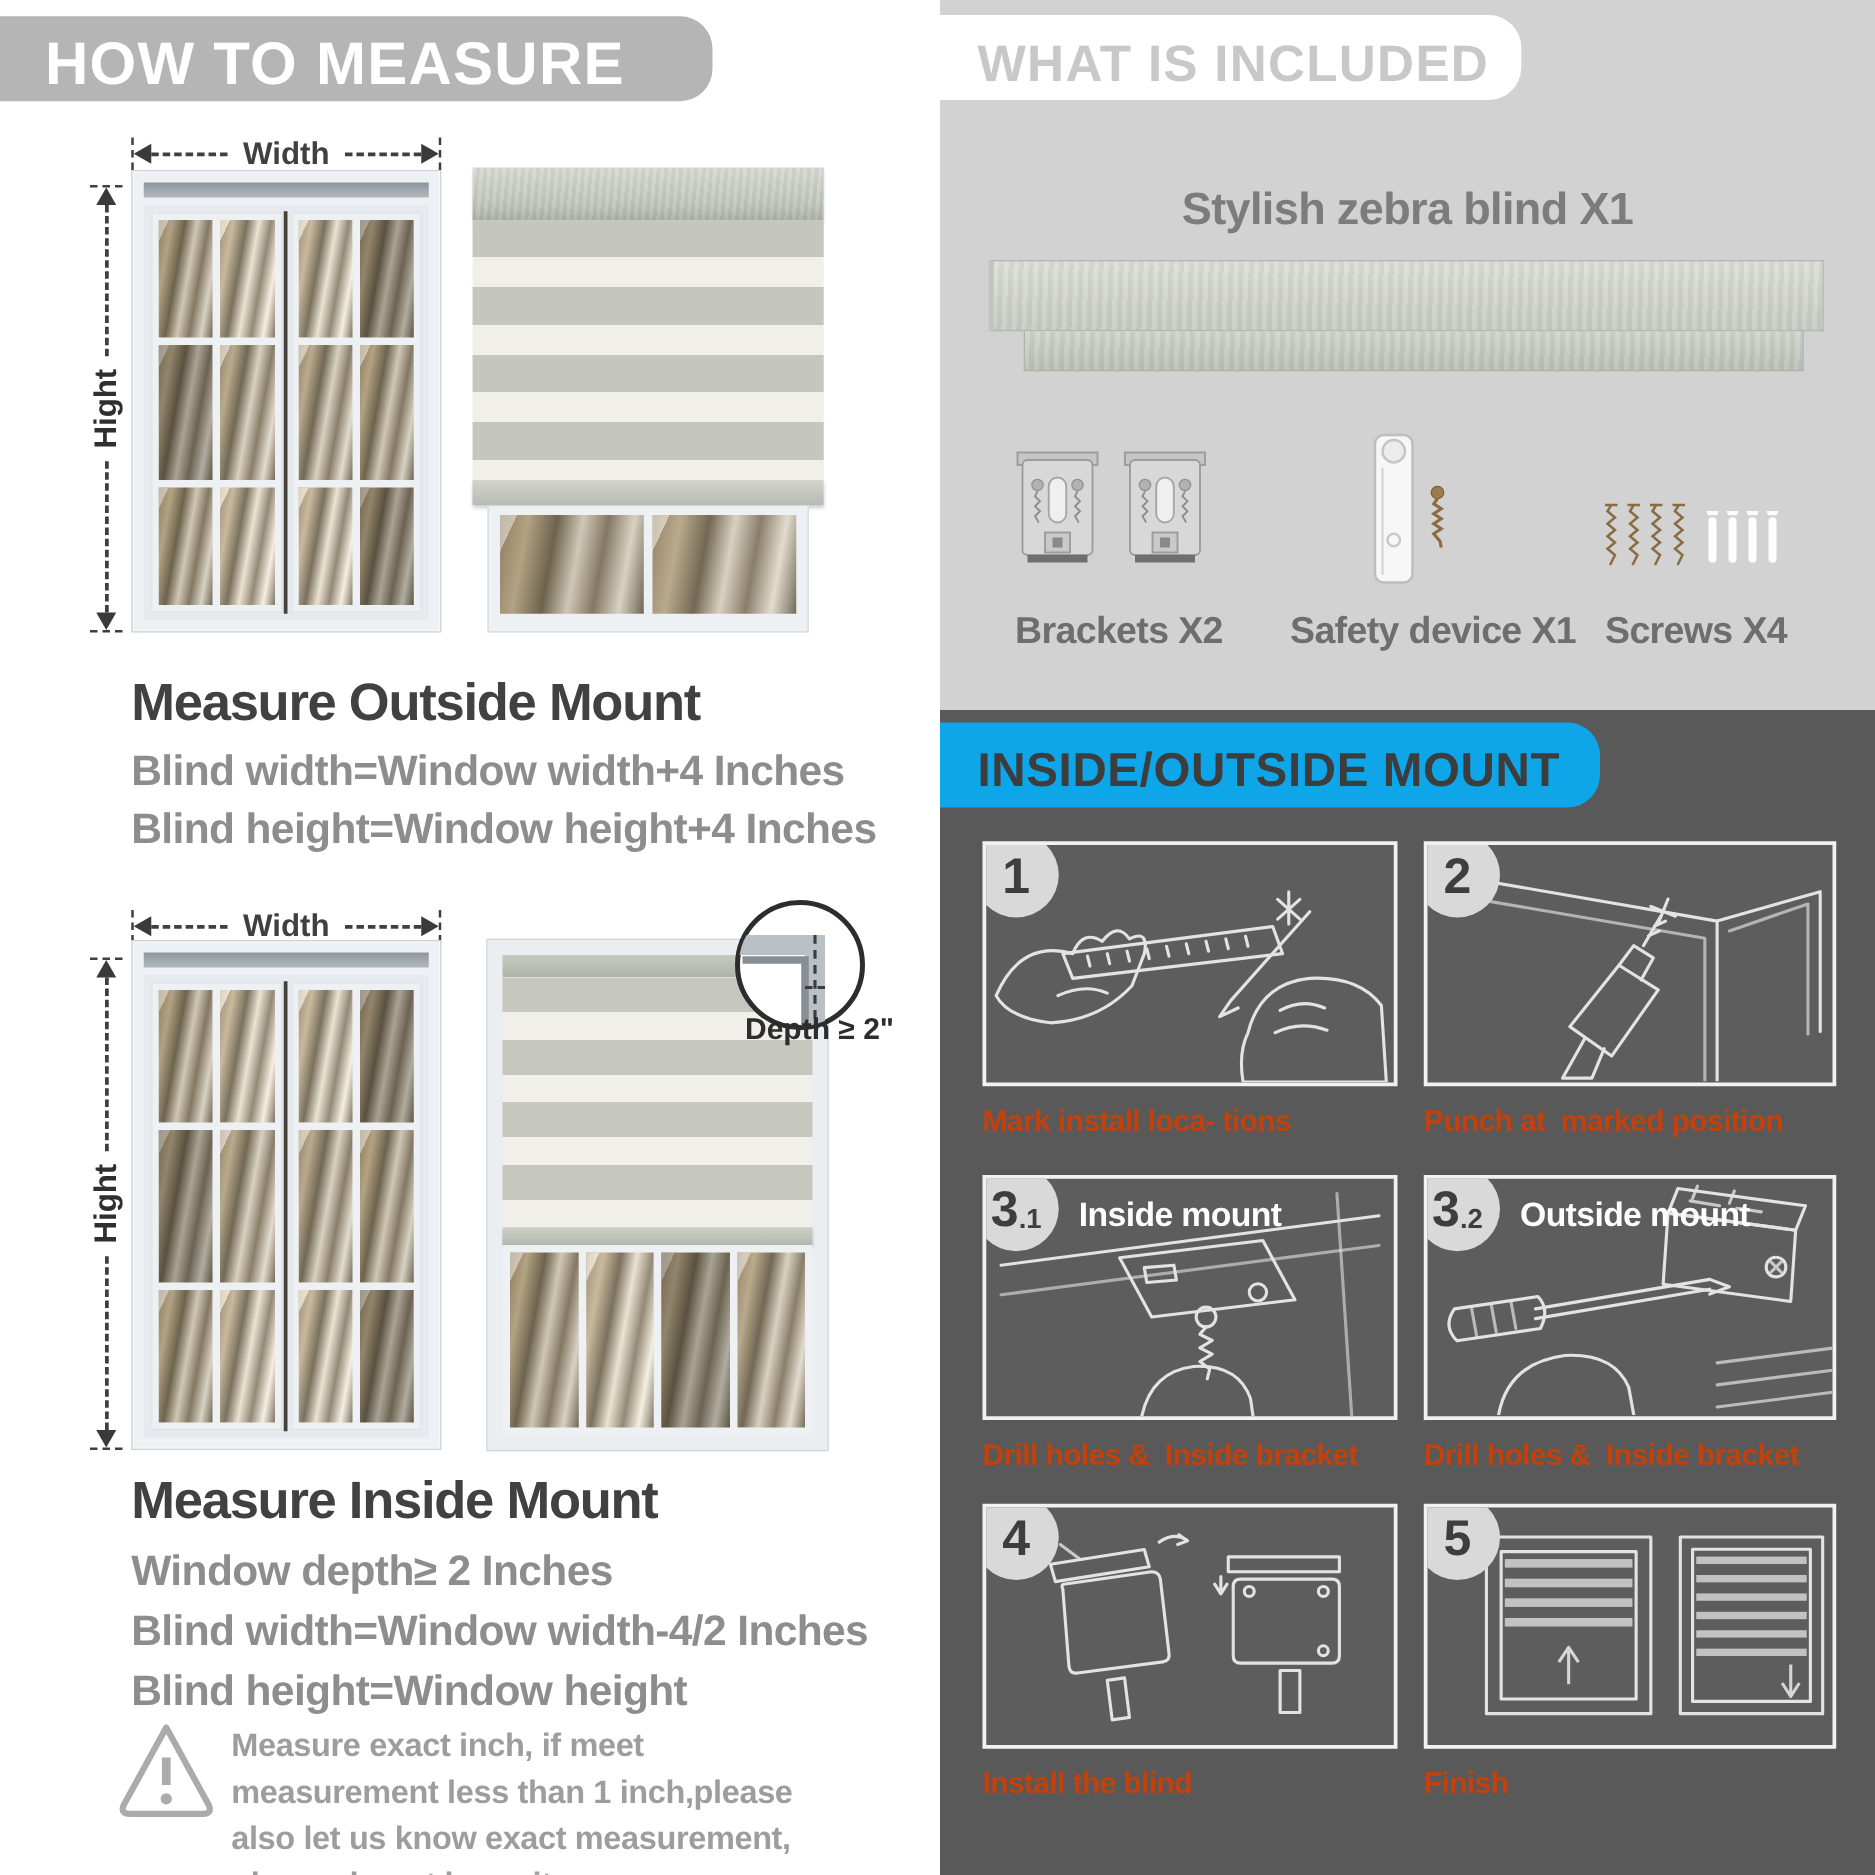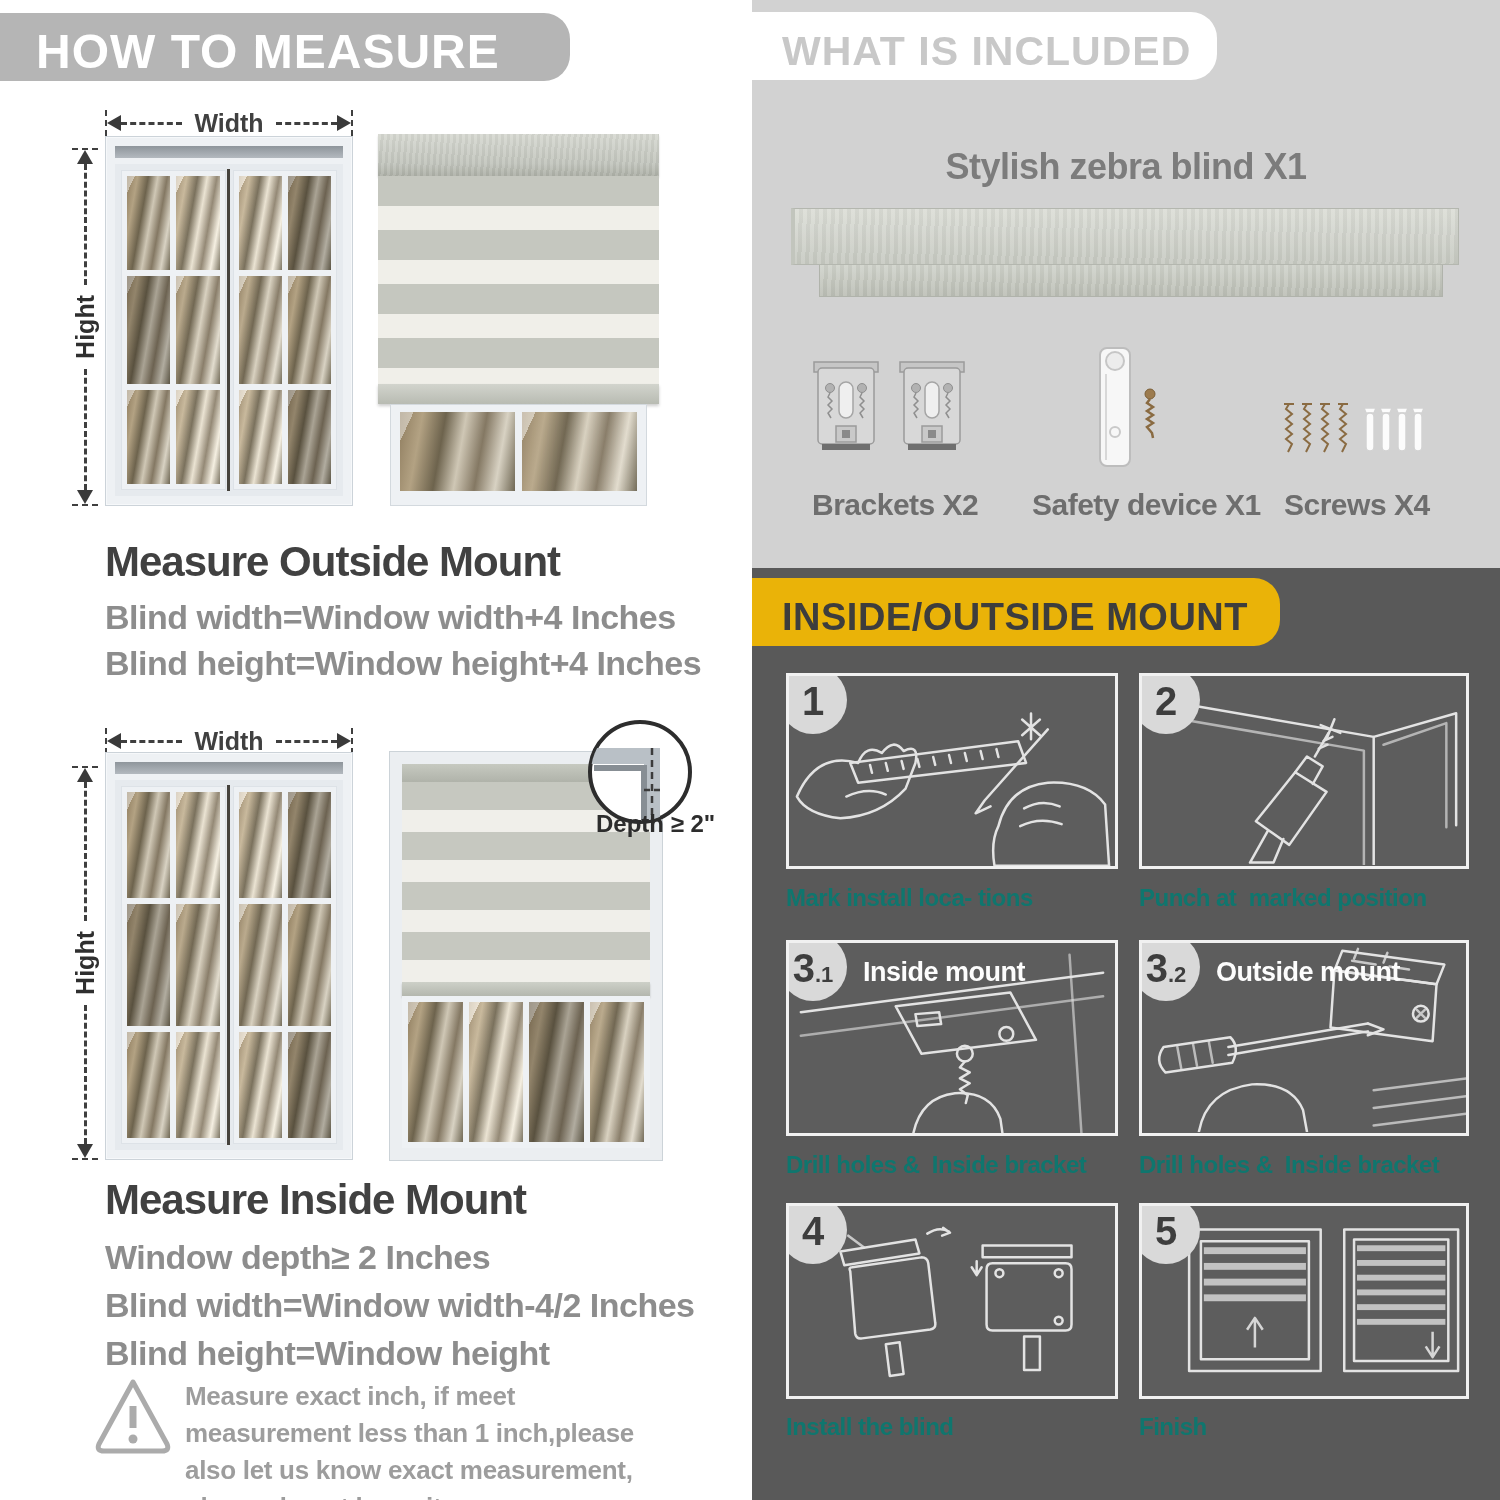--- a/index.html
+++ b/index.html
@@ -7,21 +7,21 @@
   body { font-family:"Liberation Sans","DejaVu Sans",sans-serif; }
   .canvas { position:relative; width:1500px; height:1500px; background:#fff; overflow:hidden; }
 
   
   .banner { position:absolute; left:0; height:68px; line-height:78px;
             border-radius:0 26px 26px 0; font-weight:bold; white-space:nowrap; }
   .banner-how { top:13px; background:#b5b5b5; color:#ffffff; font-size:48px;
                 padding:0 70px 0 36px; letter-spacing:1px; }
   .banner-included { left:752px; top:12px; background:#ffffff; color:#c8c8c8;
                      font-size:41px; padding:0 26px 0 30px; letter-spacing:1px; }
-  .banner-mount { left:752px; top:578px; background:#eab308; color:#3d3d3d;
+  .banner-mount { left:752px; top:578px; background:#0ea5e9; color:#3d3d3d;
                   font-size:38px; padding:0 32px 0 30px; letter-spacing:.5px; }
   .banner-included.banner, .banner-mount.banner { position:absolute; }
 
   
   .hmeasure { position:absolute; display:flex; align-items:center; height:26px; }
   .hmeasure .tick { width:0; height:26px; border-left:2px dashed #3f3f3f; }
   .hmeasure .dash { flex:1; height:0; border-top:3px dashed #3f3f3f; }
   .hmeasure .arr-l { width:0;height:0;border-top:8px solid transparent;border-bottom:8px solid transparent;border-right:14px solid #3a3a3a; }
   .hmeasure .arr-r { width:0;height:0;border-top:8px solid transparent;border-bottom:8px solid transparent;border-left:14px solid #3a3a3a; }
   .hmeasure .lbl { padding:0 12px; font-size:25px; font-weight:bold; color:#404040; }
@@ -98,21 +98,21 @@
                 color:#6e6e6e; letter-spacing:-.5px; white-space:nowrap; }
 
   
   .tile { position:absolute; width:332px; height:196px; background:#5d5d5d; border:3px solid #f1f1f1; overflow:hidden; }
   .tile.c2 { width:330px; }
   .badge { position:absolute; top:-10px; left:-10px; width:68px; height:68px; border-radius:50%;
            background:#d9d9d9; color:#3e3e3e; display:flex; align-items:center; justify-content:center;
            font-weight:bold; font-size:40px; padding-top:2px; }
   .badge .sub { font-size:22px; margin-top:14px; }
   .tile-title { position:absolute; left:74px; top:14px; color:#fdfdfd; font-size:27px; font-weight:bold; letter-spacing:-.5px; }
-  .caption { position:absolute; color:#0f766e; font-size:24px; font-weight:bold; letter-spacing:-.5px;
+  .caption { position:absolute; color:#c2410c; font-size:24px; font-weight:bold; letter-spacing:-.5px;
              white-space:pre-wrap; width:348px; }
   .lineart { position:absolute; inset:0; }
   .lineart * { vector-effect:non-scaling-stroke; }
 </style>
 </head>
 <body>
 
 <div class="canvas">
 
   <div class="banner banner-how">HOW TO MEASURE</div>

